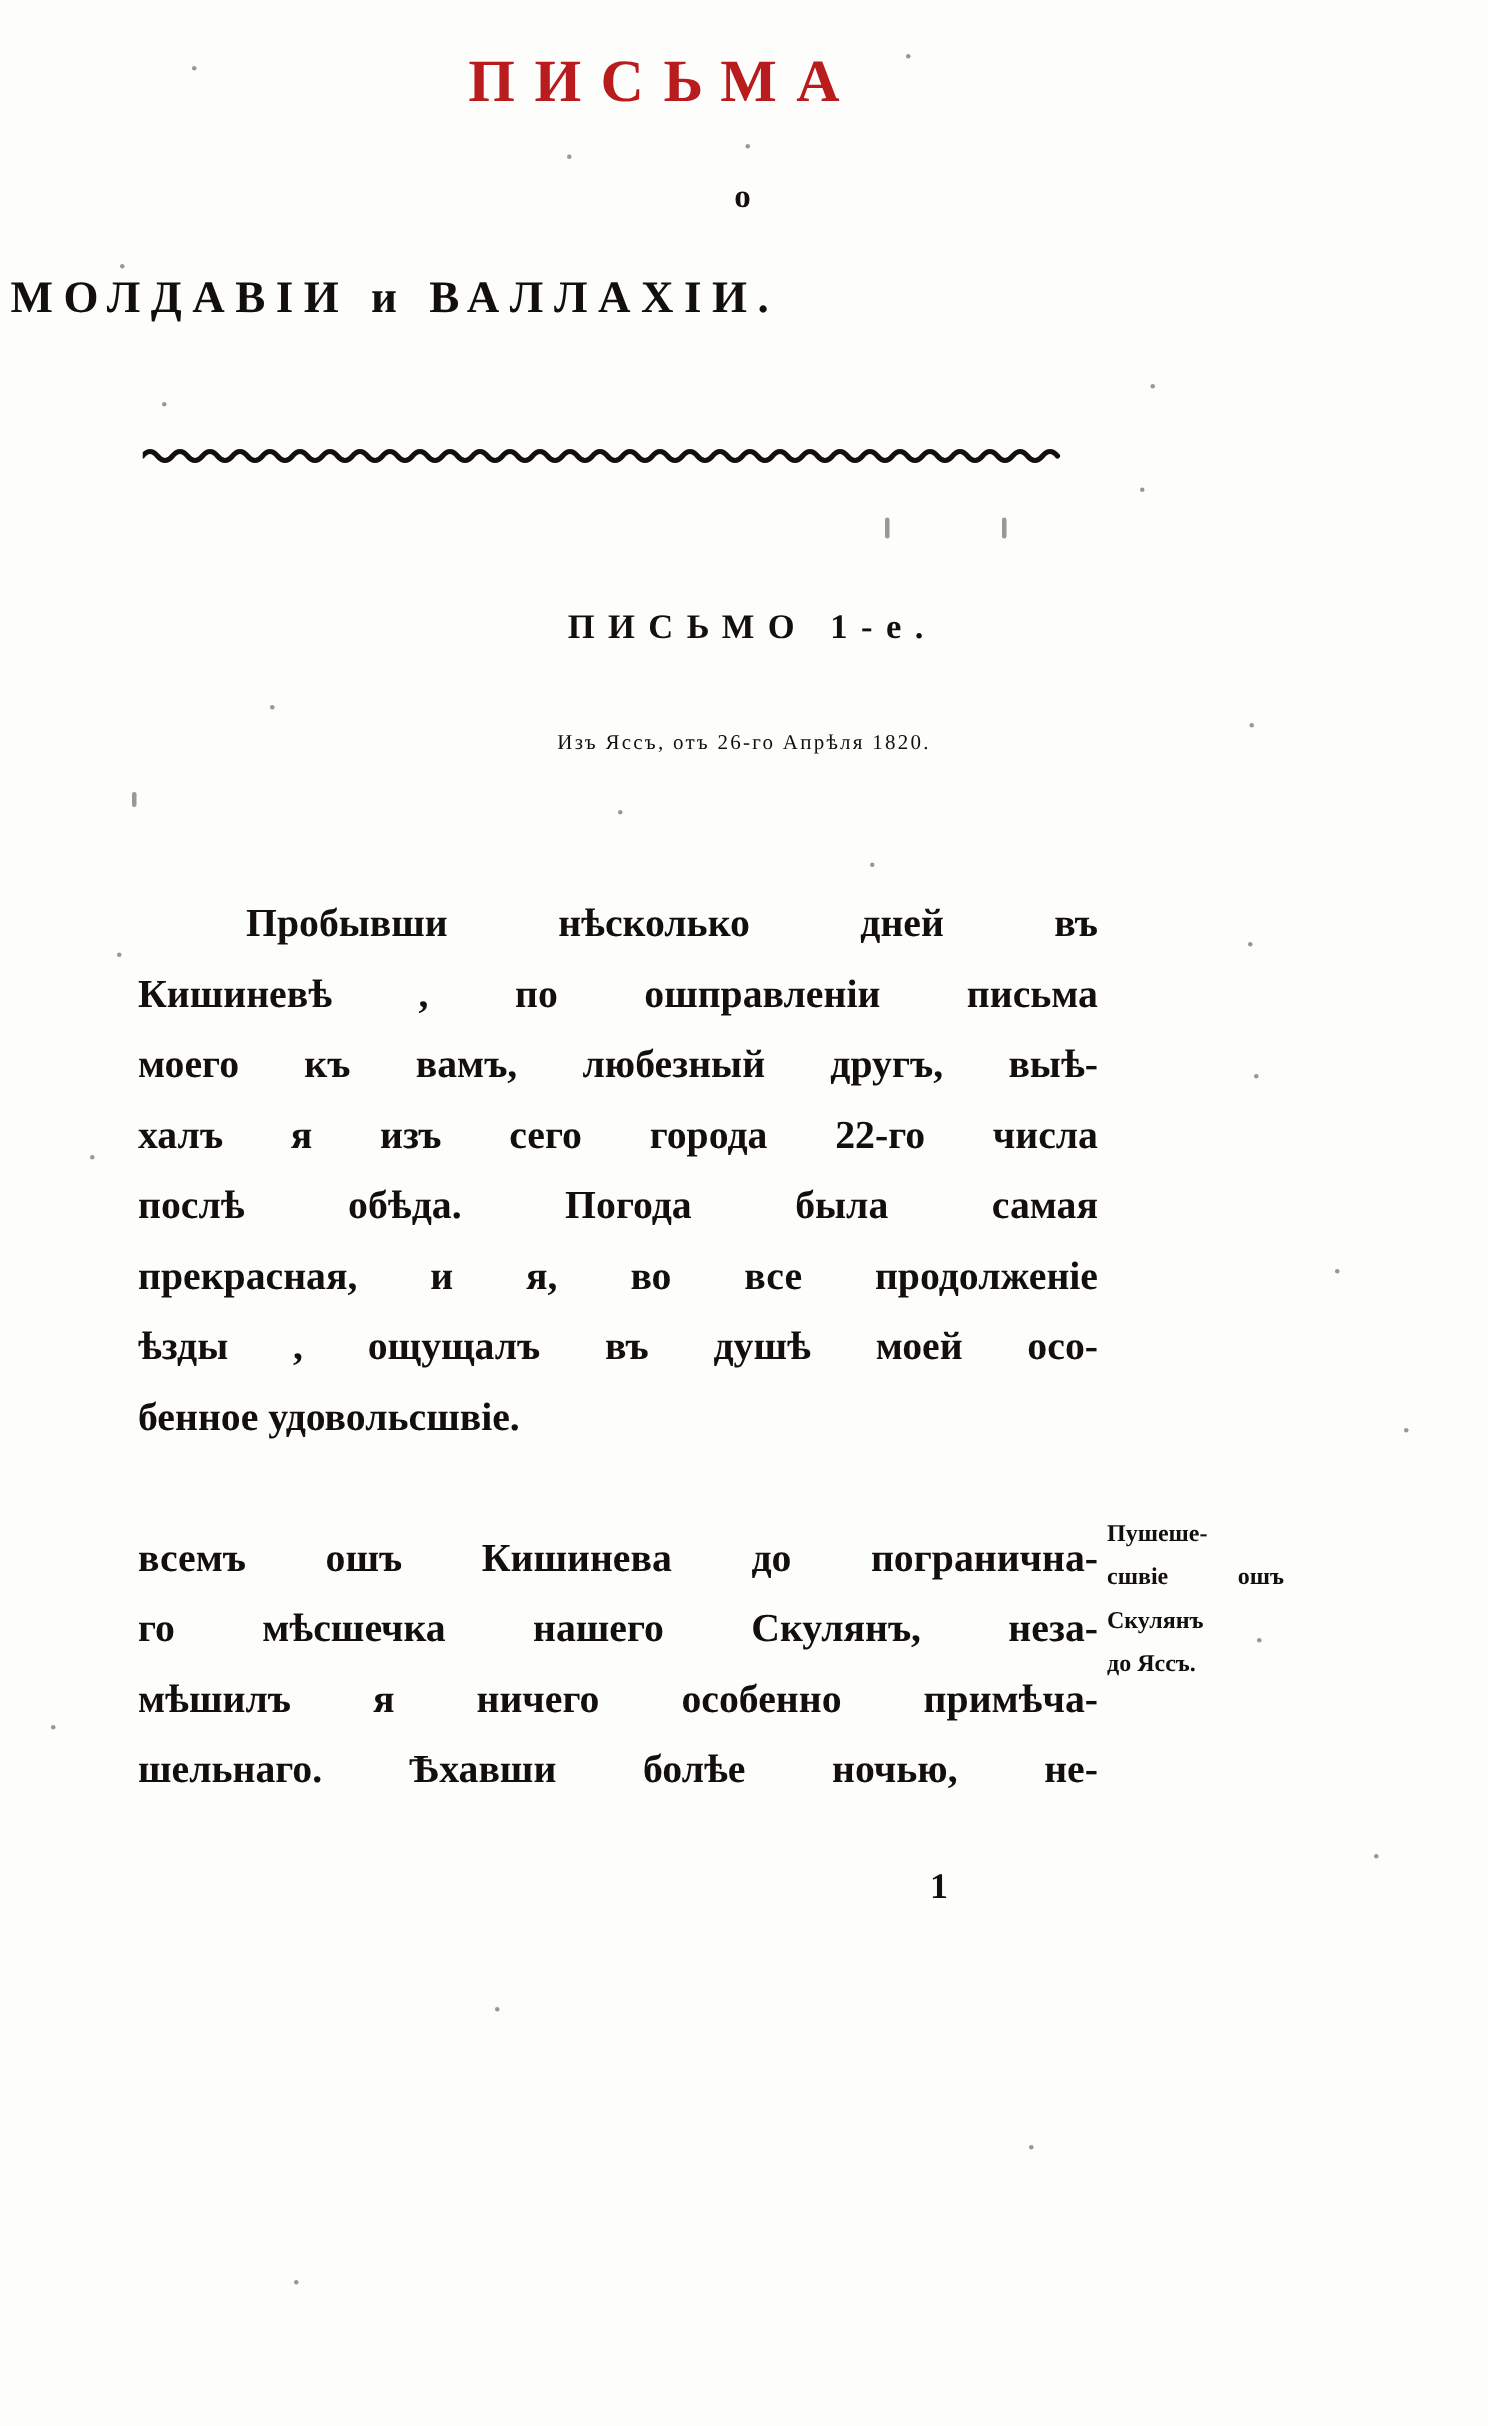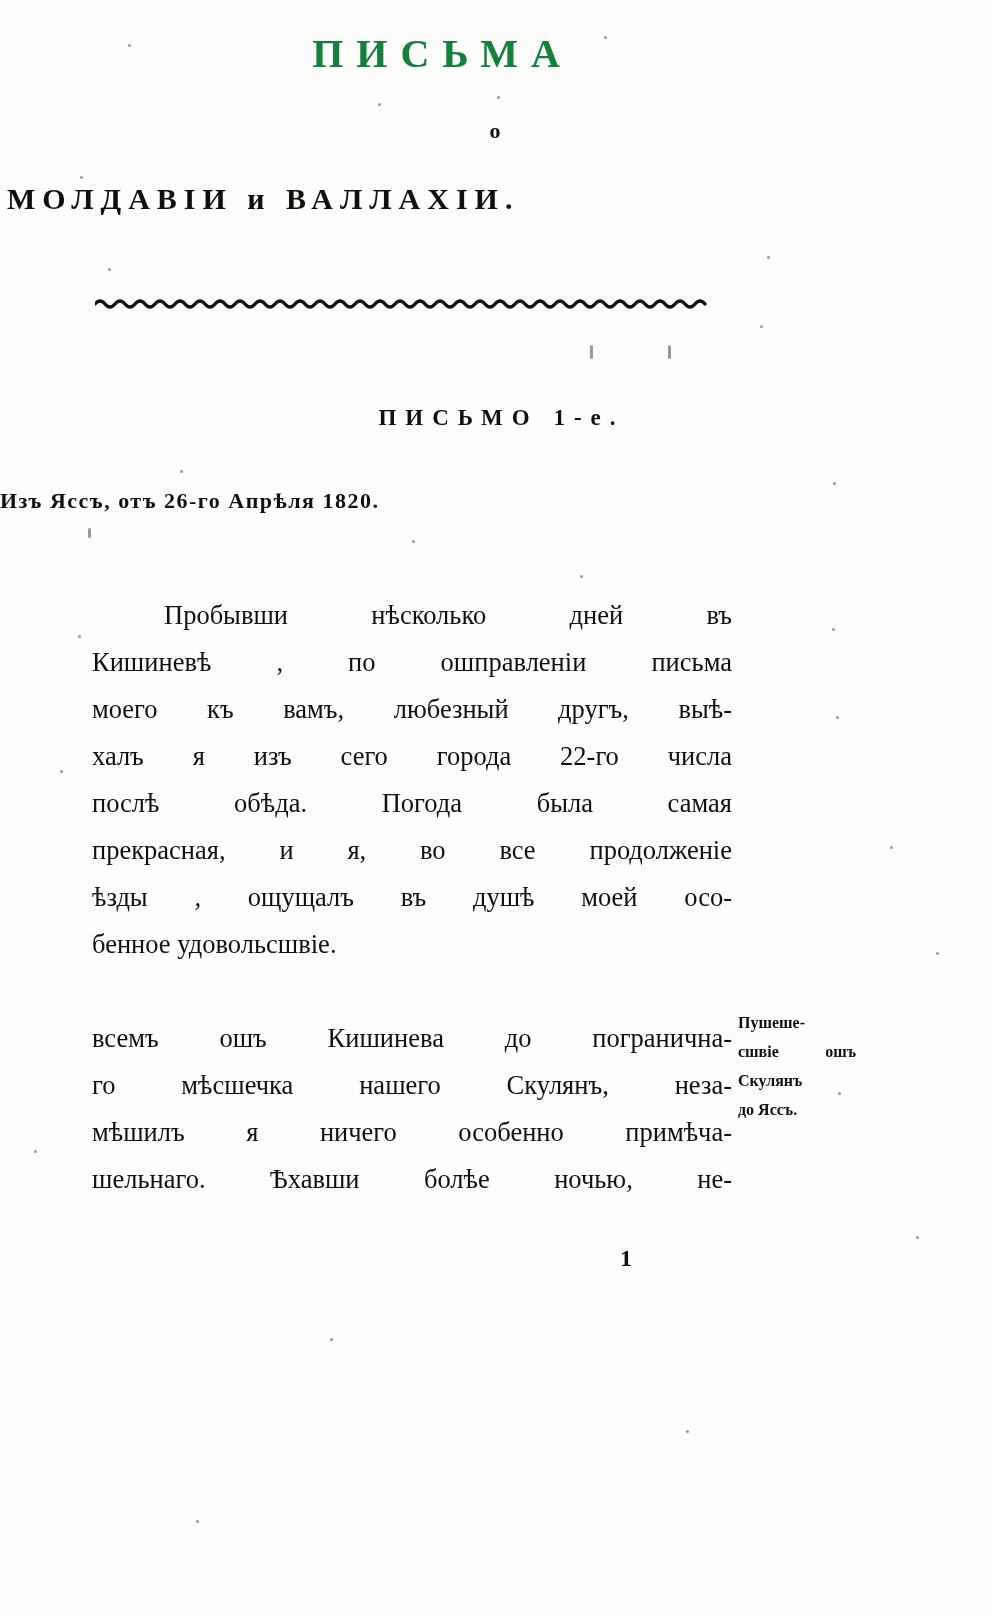--- a/index.html
+++ b/index.html
@@ -36,21 +36,21 @@
     position: absolute;
     top: 30px;
     left: 0;
     width: 872px;
     text-align: center;
     font-size: 40px;
     font-weight: bold;
     letter-spacing: 13px;
     text-indent: 13px;
     font-family: "Liberation Serif", serif;
-    color: #15803d;
+    color: #b91c1c;
   }
   .title-o {
     position: absolute;
     top: 118px;
     left: 0;
     width: 992px;
     text-align: center;
     font-size: 22px;
     font-weight: bold;
     letter-spacing: 2px;
@@ -86,35 +86,35 @@
     font-size: 23px;
     font-weight: bold;
     letter-spacing: 9px;
     text-indent: 9px;
   }
   .letter-date {
     position: absolute;
     top: 488px;
     left: 0;
     width: 992px;
-    text-align: left;
-    font-size: 22px;
-    font-weight: bold;
+    text-align: center;
+    font-size: 14px;
+    font-weight: normal;
     letter-spacing: 1.5px;
   }
 
   .body-col {
     position: absolute;
     left: 92px;
     top: 592px;
     width: 640px;
   }
   .para {
     font-size: 26.5px;
-    font-weight: normal;
+    font-weight: bold;
     line-height: 47px;
     text-align: justify;
     margin: 0;
     font-family: "Liberation Serif", serif;
   }
   .para .ln {
     display: block;
     text-align: justify;
     text-align-last: justify;
     white-space: nowrap;

